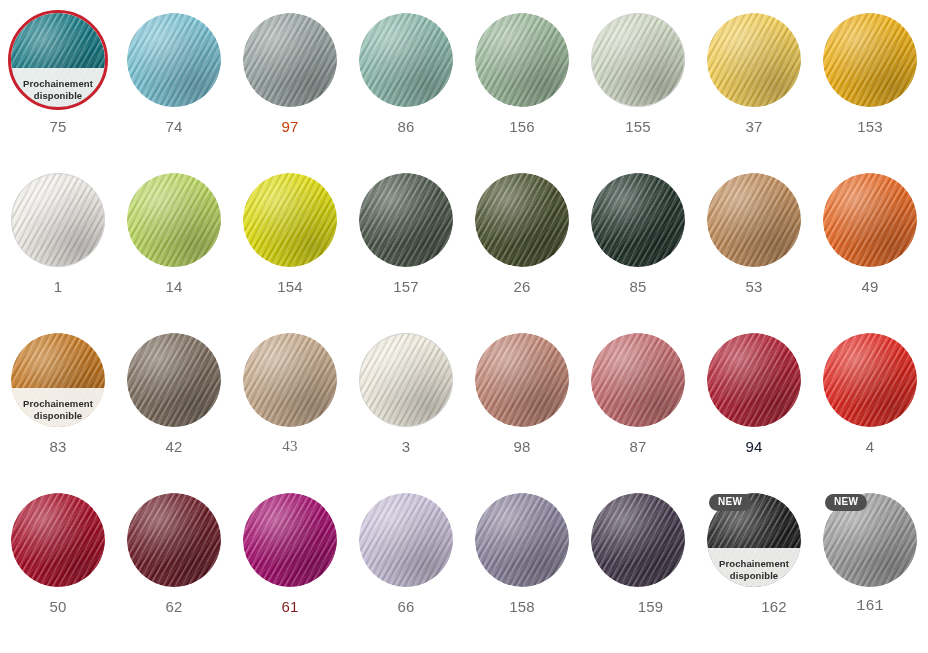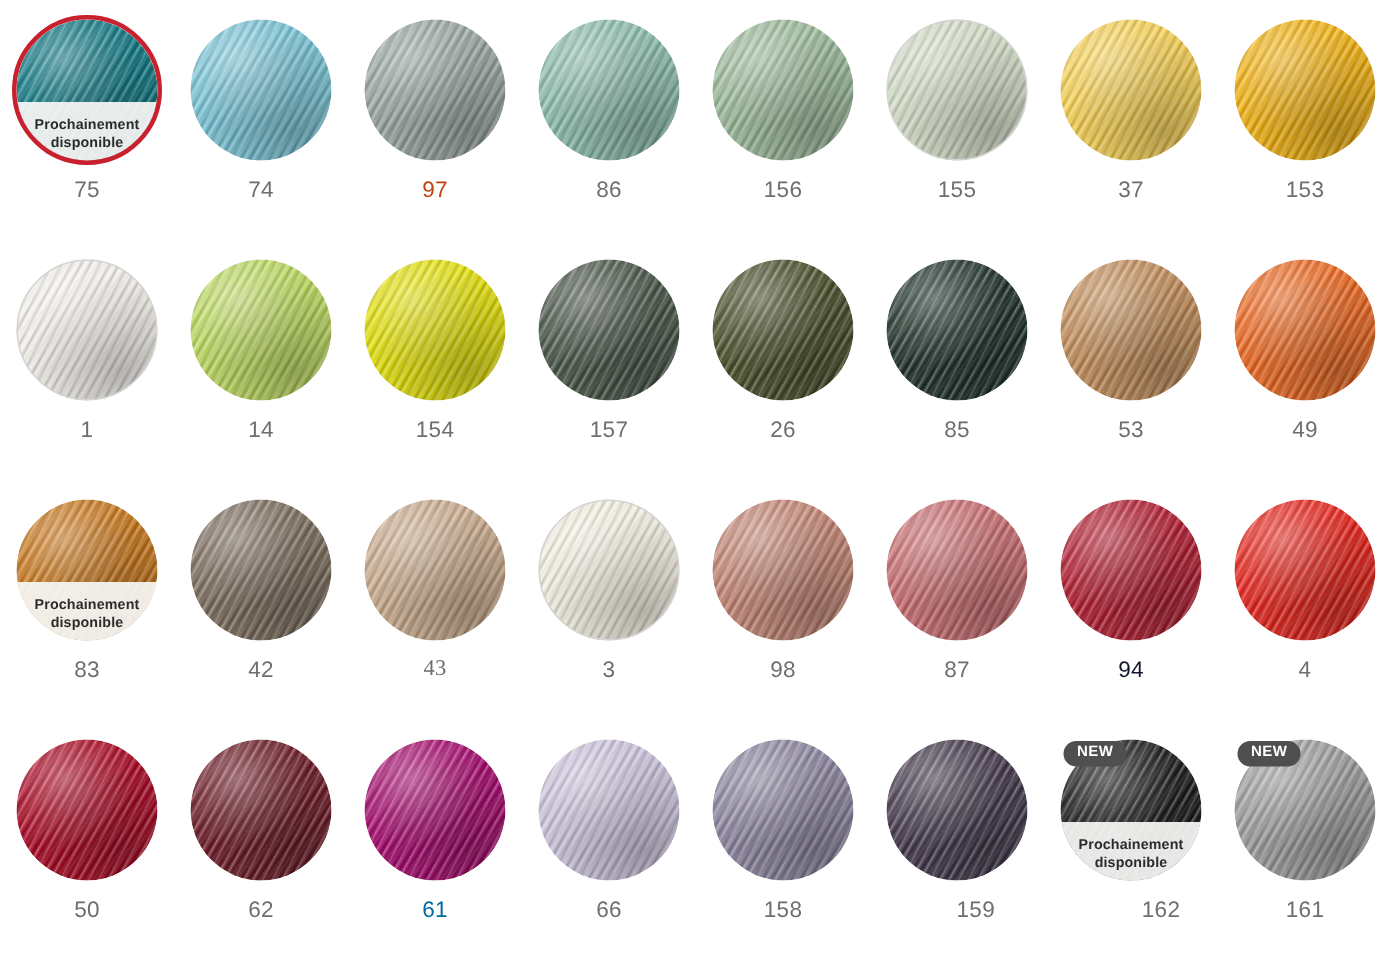--- a/index.html
+++ b/index.html
@@ -473,21 +473,21 @@
     </div>
     <div class="swatch-cell">
       <div class="ball-wrap">
         <div class="ball">
           <div class="ball-base" style="background: rgb(166, 11, 110);"></div>
           <div class="ball-threads"></div>
           <div class="ball-threads2"></div>
           <div class="ball-shade"></div>
         </div>
       </div>
-      <div class="swatch-label" style="color: #0369a1;">61</div>
+      <div class="swatch-label" style="color: #7f1d1d;">61</div>
     </div>
     <div class="swatch-cell">
       <div class="ball-wrap">
         <div class="ball">
           <div class="ball-base" style="background: rgb(205, 195, 221);"></div>
           <div class="ball-threads"></div>
           <div class="ball-threads2"></div>
           <div class="ball-shade"></div>
         </div>
       </div>
@@ -534,15 +534,15 @@
     <div class="swatch-cell">
       <div class="ball-wrap">
         <div class="ball">
           <div class="ball-base" style="background: rgb(157, 157, 157);"></div>
           <div class="ball-threads"></div>
           <div class="ball-threads2"></div>
           <div class="ball-shade"></div>
         </div>
         <div class="new-badge" style="background: rgb(79, 79, 79); color: rgb(255, 255, 255);">NEW</div>
       </div>
-      <div class="swatch-label" style="color: rgb(110, 110, 110);">161</div>
+      <div class="swatch-label" style="color: rgb(110, 110, 110); font-family: Liberation Mono, monospace;">161</div>
     </div>
   </div>
 
 </body></html>

